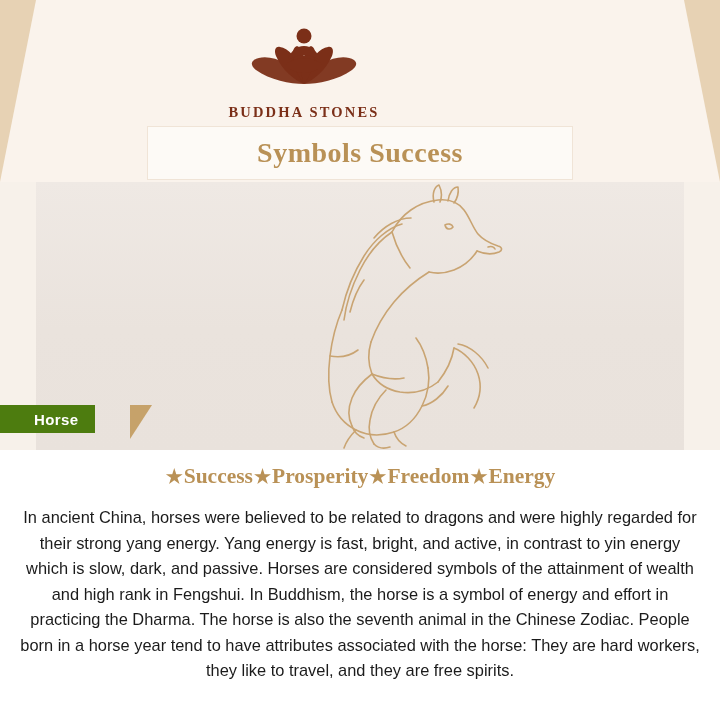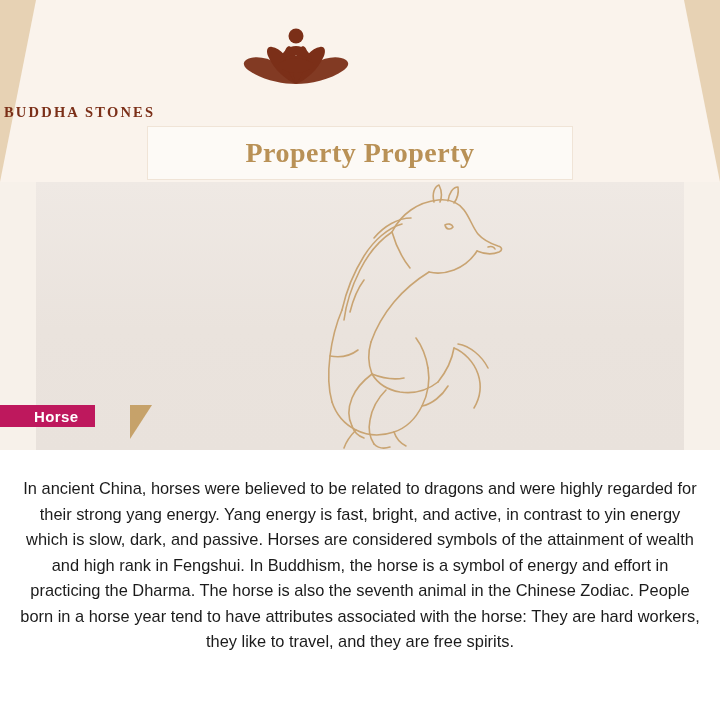--- a/index.html
+++ b/index.html
@@ -44,23 +44,24 @@
     position: absolute;
     right: 0;
     top: 0;
     width: 0;
     height: 0;
     border-top: 182px solid #e7d2b4;
     border-left: 36px solid transparent;
   }
   .logo-wrap {
     position: absolute;
-    left: 4px;
+    left: 12px;
     top: 22px;
     width: 584px;
+    text-align: center;
   }
   .logo-mark {
     display: block;
     margin: 0 auto;
   }
   .brand-name {
     margin-top: 4px;
     font-size: 14.5px;
     letter-spacing: 2.2px;
     font-weight: bold;
@@ -119,24 +120,24 @@
     position: absolute;
     left: 160px;
     top: 2px;
   }
 
   
   .ribbon {
     position: absolute;
     left: 0;
     top: 405px;
-    height: 22px;
+    height: 28px;
     display: flex;
     align-items: center;
-    background: #be185d;
+    background: #4d7c0f;
     padding-left: 34px;
     padding-right: 16px;
     z-index: 5;
   }
   .ribbon-text {
     color: #ffffff;
     font-size: 15px;
     font-weight: bold;
     letter-spacing: 0.4px;
   }
@@ -209,21 +210,21 @@
 
         <circle cx="74" cy="14" r="7.5"></circle>
         <path d="M74 24 C66 24 60 30 58 38 C63 35 69 33 74 33 C79 33 85 35 90 38 C88 30 82 24 74 24 Z"></path>
         <path d="M56 42 C62 38 68 36 74 36 C80 36 86 38 92 42 C88 48 82 51 74 51 C66 51 60 48 56 42 Z"></path>
       </g>
     </svg>
     <div class="brand-name">BUDDHA STONES</div>
   </div>
 
   <div class="title-plate">
-    <span class="title-text">Property Property</span>
+    <span class="title-text">Symbols Success</span>
   </div>
 
   <div class="hero-side-l"></div>
   <div class="hero-side-r"></div>
   <div class="hero">
     <svg class="horse-svg" width="340" height="265" viewBox="0 0 340 265">
       <g fill="none" stroke="#c9a472" stroke-width="1.6" stroke-linecap="round" stroke-linejoin="round">
 
         <path d="M196 48 C205 30 222 18 242 16 C252 15 262 18 268 26 C274 34 277 44 282 50 C288 57 296 60 302 62 C306 63 307 66 303 68 C296 71 288 70 281 67"></path>
         <path d="M281 67 C276 75 268 82 258 86 C250 89 241 90 233 88"></path>
@@ -271,16 +272,19 @@
       </g>
     </svg>
   </div>
 
   <div class="ribbon">
     <span class="ribbon-text">Horse</span>
   </div>
   <div class="ribbon-tail"></div>
 
   <div class="content">
+    <div class="keywords">
+      <span class="star">★</span><span>Success</span><span class="star">★</span><span>Prosperity</span><span class="star">★</span><span>Freedom</span><span class="star">★</span><span>Energy</span>
+    </div>
     <p class="body-text">In ancient China, horses were believed to be related to dragons and were highly regarded for their strong yang energy. Yang energy is fast, bright, and active, in contrast to yin energy which is slow, dark, and passive. Horses are considered symbols of the attainment of wealth and high rank in Fengshui. In Buddhism, the horse is a symbol of energy and effort in practicing the Dharma. The horse is also the seventh animal in the Chinese Zodiac. People born in a horse year tend to have attributes associated with the horse: They are hard workers, they like to travel, and they are free spirits.</p>
   </div>
 
 </div>
 
 </body></html>

